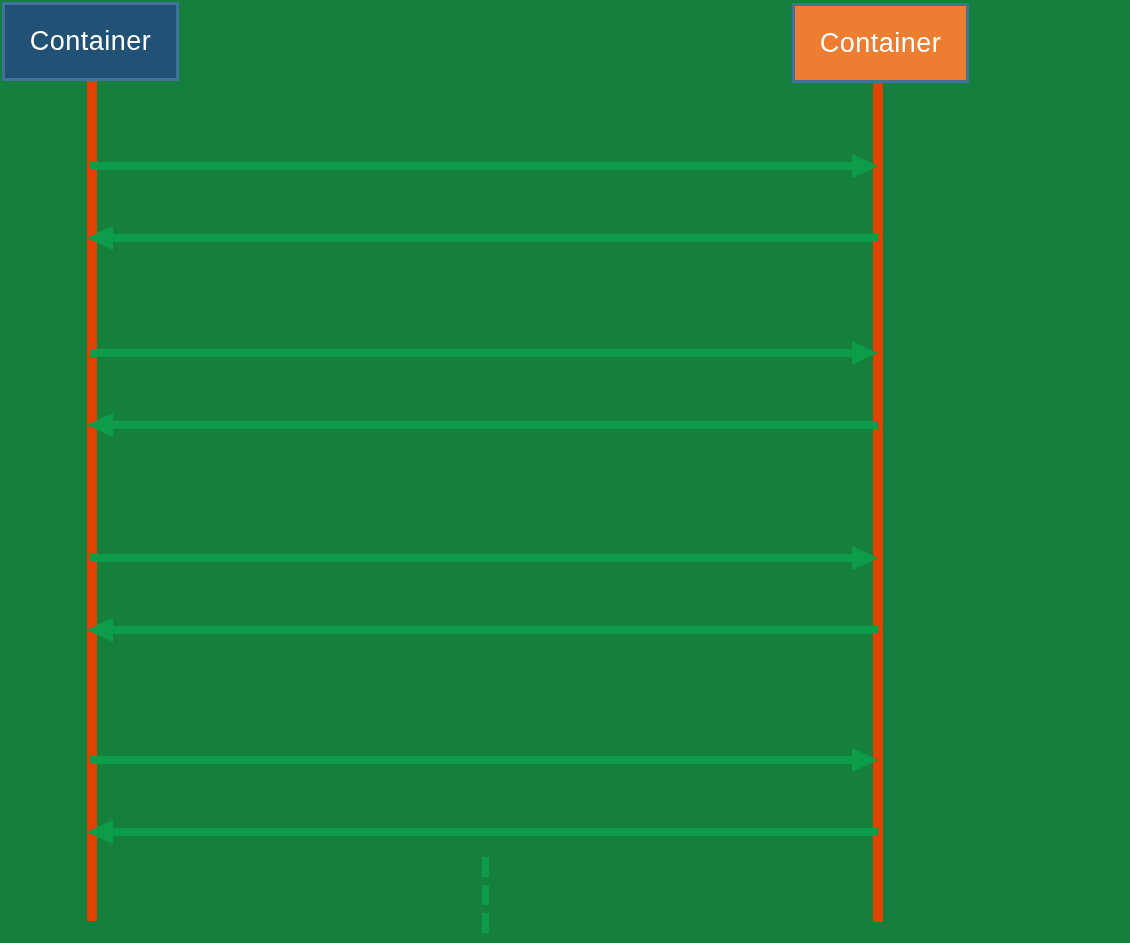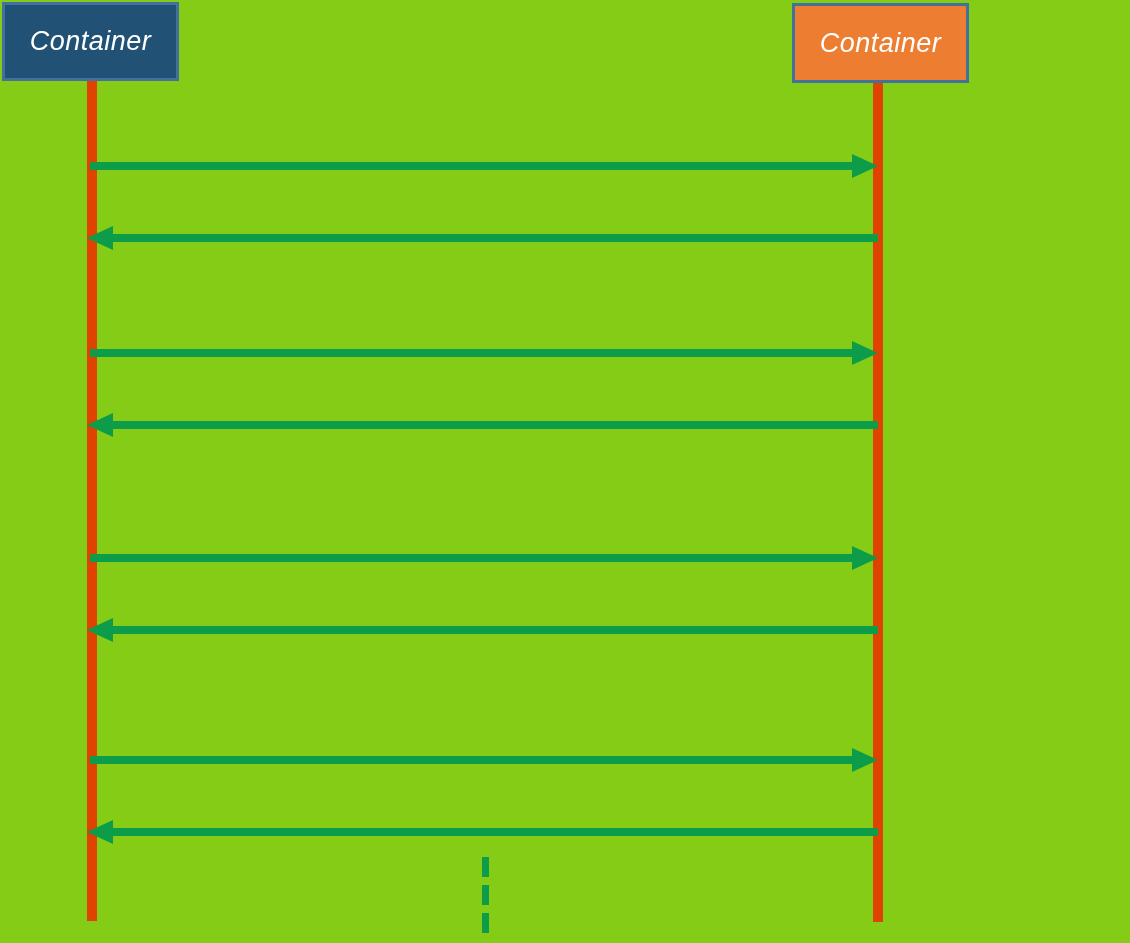--- a/index.html
+++ b/index.html
@@ -49,21 +49,21 @@
     border-bottom: 12px solid transparent;
   }
   .continuation {
     position: absolute;
     width: 7px;
   }
 </style>
 </head>
 <body>
 
-<div class="canvas" style="background: #84cc16; font-style: italic;">
+<div class="canvas" style="background: #15803d;">
 
   <div class="actor actor-left" style="background: rgb(33, 81, 117); border-color: rgb(65, 113, 156);">
     <span class="actor-label" style="color: rgb(255, 255, 255);">Container</span>
   </div>
 
   <div class="actor actor-right" style="background: rgb(237, 125, 49); border-color: rgb(65, 113, 156);">
     <span class="actor-label" style="color: rgb(255, 255, 255);">Container</span>
   </div>
 
   <div class="lifeline lifeline-left" style="background: rgb(224, 67, 0);"></div>

